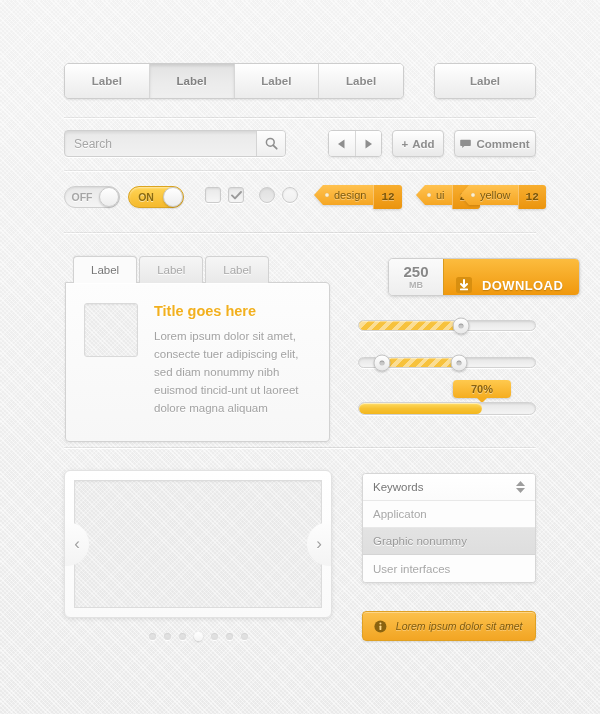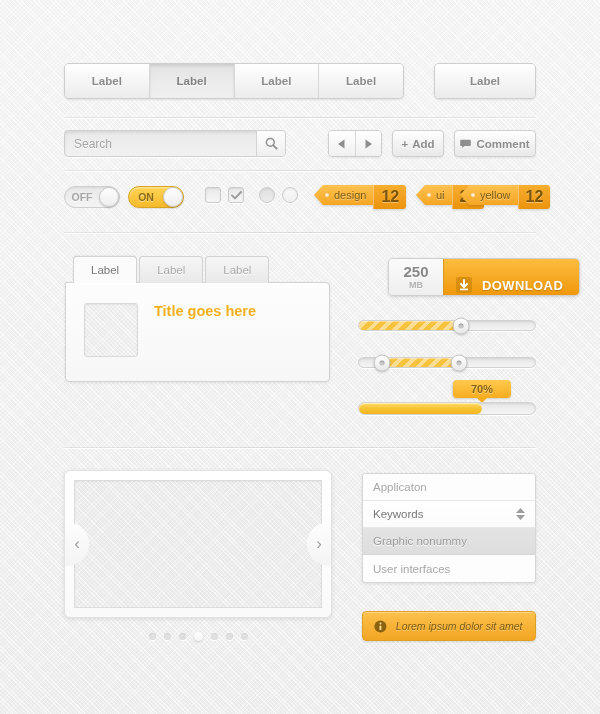--- a/index.html
+++ b/index.html
@@ -211,22 +211,23 @@
   .tag-dot {
     width: 4px; height: 4px; border-radius: 50%;
     background: #fff2d2; box-shadow: inset 0 0 1px rgba(0,0,0,.25);
   }
   .tag-count {
     background: linear-gradient(180deg, #f8ae2f 0%, #eb940e 100%);
     display: flex; align-items: center;
     padding: 12px 7px;
     border-left: 1px solid rgba(255,255,255,.35);
     border-radius: 0 3px 3px 0;
-    font-size: 16px; font-weight: bold; color: #7a550a;
+    font-size: 11px; font-weight: bold; color: #7a550a;
     text-shadow: 0 1px 0 rgba(255,255,255,.35);
+    font-family: Liberation Mono, monospace;
   }
   #tag-design { left: 314px; }
   #tag-ui { left: 416px; }
   #tag-yellow { left: 460px; }
 
   
   #tab-panel { position: absolute; left: 65px; top: 256px; width: 265px; }
   .tab-strip { display: flex; padding-left: 8px; }
   .tab {
     height: 27px; padding: 0 17px;
@@ -602,20 +603,21 @@
         <span>Label</span>
       </div>
       <div class="tab">
         <span>Label</span>
       </div>
     </div>
     <div class="tab-body">
       <div id="tab-thumbnail"></div>
       <div>
         <div id="tab-title">Title goes here</div>
+        <div id="tab-text">Lorem ipsum dolor sit amet, consecte tuer adipiscing elit, sed diam nonummy nibh euismod tincid-unt ut laoreet dolore magna aliquam</div>
       </div>
     </div>
   </div>
 
   <div id="download-button">
     <div id="download-size">
       <span class="num">250</span>
       <span class="unit">MB</span>
     </div>
     <div id="download-cta">
@@ -660,34 +662,34 @@
     <span class="dot"></span>
     <span class="dot"></span>
     <span class="dot"></span>
     <span class="dot active"></span>
     <span class="dot"></span>
     <span class="dot"></span>
     <span class="dot"></span>
   </div>
 
   <div id="select-list">
-    <div class="list-row">
-      <span>Applicaton</span>
-    </div>
     <div class="list-row header">
       <span>Keywords</span>
       <span class="stepper">
         <svg class="icon-svg" width="9" height="5" viewBox="0 0 9 5">
           <polygon points="4.5,0 9,5 0,5" fill="#9d9d9d"></polygon>
         </svg>
         <svg class="icon-svg" width="9" height="5" viewBox="0 0 9 5">
           <polygon points="0,0 9,0 4.5,5" fill="#9d9d9d"></polygon>
         </svg>
       </span>
     </div>
+    <div class="list-row">
+      <span>Applicaton</span>
+    </div>
     <div class="list-row highlight">
       <span>Graphic nonummy</span>
     </div>
     <div class="list-row">
       <span>User interfaces</span>
     </div>
   </div>
 
   <div id="notification">
     <svg class="icon-svg" width="15" height="15" viewBox="0 0 15 15">

